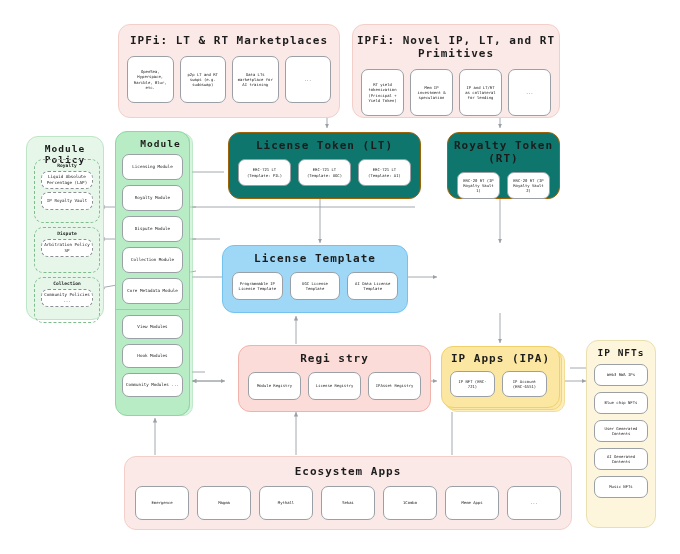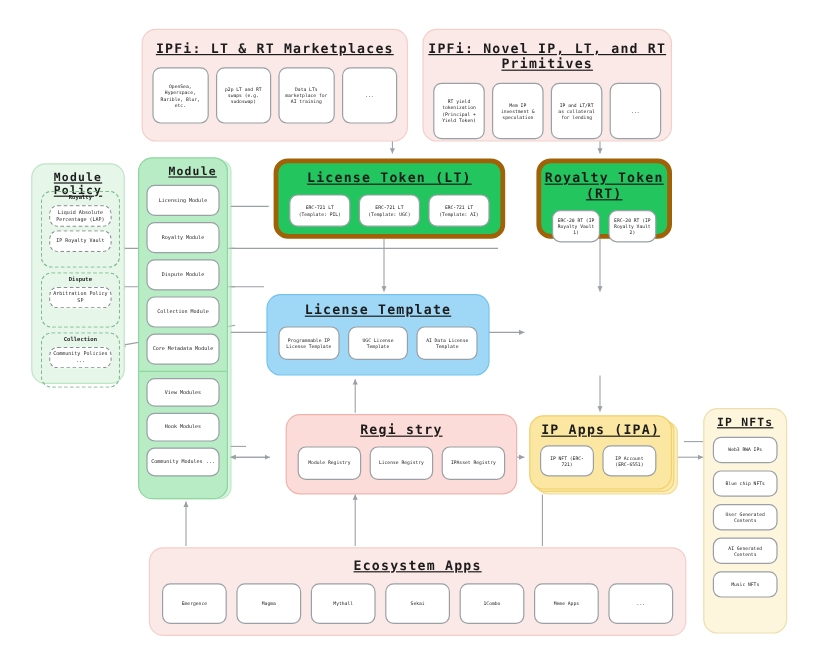--- a/index.html
+++ b/index.html
@@ -1,30 +1,30 @@
 <!DOCTYPE html>
 <html><head>
 <meta charset="utf-8">
 <style>
   html,body{margin:0;padding:0;background:#fff;}
   body{width:680px;height:554px;position:relative;overflow:hidden;
        font-family:"DejaVu Sans Mono","Liberation Mono",monospace;color:#1c1c1c;}
   .canvas{position:absolute;inset:0;}
   svg.wires{position:absolute;left:0;top:0;width:680px;height:554px;pointer-events:none;z-index:1;}
   .grp{position:absolute;border-radius:12px;z-index:2;box-sizing:border-box;}
-  .grp > .title{text-align:center;font-weight:700;letter-spacing:1px;text-decoration:underline;}
+  .grp > .title{text-align:center;font-weight:700;letter-spacing:1px;}
   .leaf{background:#fff;border:1px solid #9aa0a6;border-radius:7px;box-sizing:border-box;
         display:flex;align-items:center;justify-content:center;text-align:center;
         line-height:1.35;padding:2px 3px;}
   
   .pink{background:#fbe9e7;border:1px solid #f3cfc9;}
   .pinkstrong{background:#fcdcd8;border:1px solid #f0b3ab;}
   .green{background:#b7ecc4;border:1px solid #8ed8a0;}
   .greenpolicy{background:#e6f7ea;border:1px solid #bde5c6;}
-  .graybox{background:#22c55e;border:4px solid #a16207;}
+  .graybox{background:#0f766e;border:1px solid #a16207;}
   .blue{background:#9fd8f7;border:1px solid #74c3ef;}
   .bluelight{background:#a9dcf8;border:1px solid #7cc6f0;}
   .yellow{background:#fbe7a2;border:1px solid #f0d06a;}
   .cream{background:#fdf6dd;border:1px solid #eadfae;}
   .dashed{border:1px dashed #7fbc8c;border-radius:9px;background:transparent;}
   .dleaf{background:#fff;border:1px dashed #8a8f94;border-radius:7px;box-sizing:border-box;
         display:flex;align-items:center;justify-content:center;text-align:center;line-height:1.35;padding:2px;}
   .t12{font-size:11px;}
   .t10{font-size:9.5px;}
   .t6{font-size:4.6px;}

